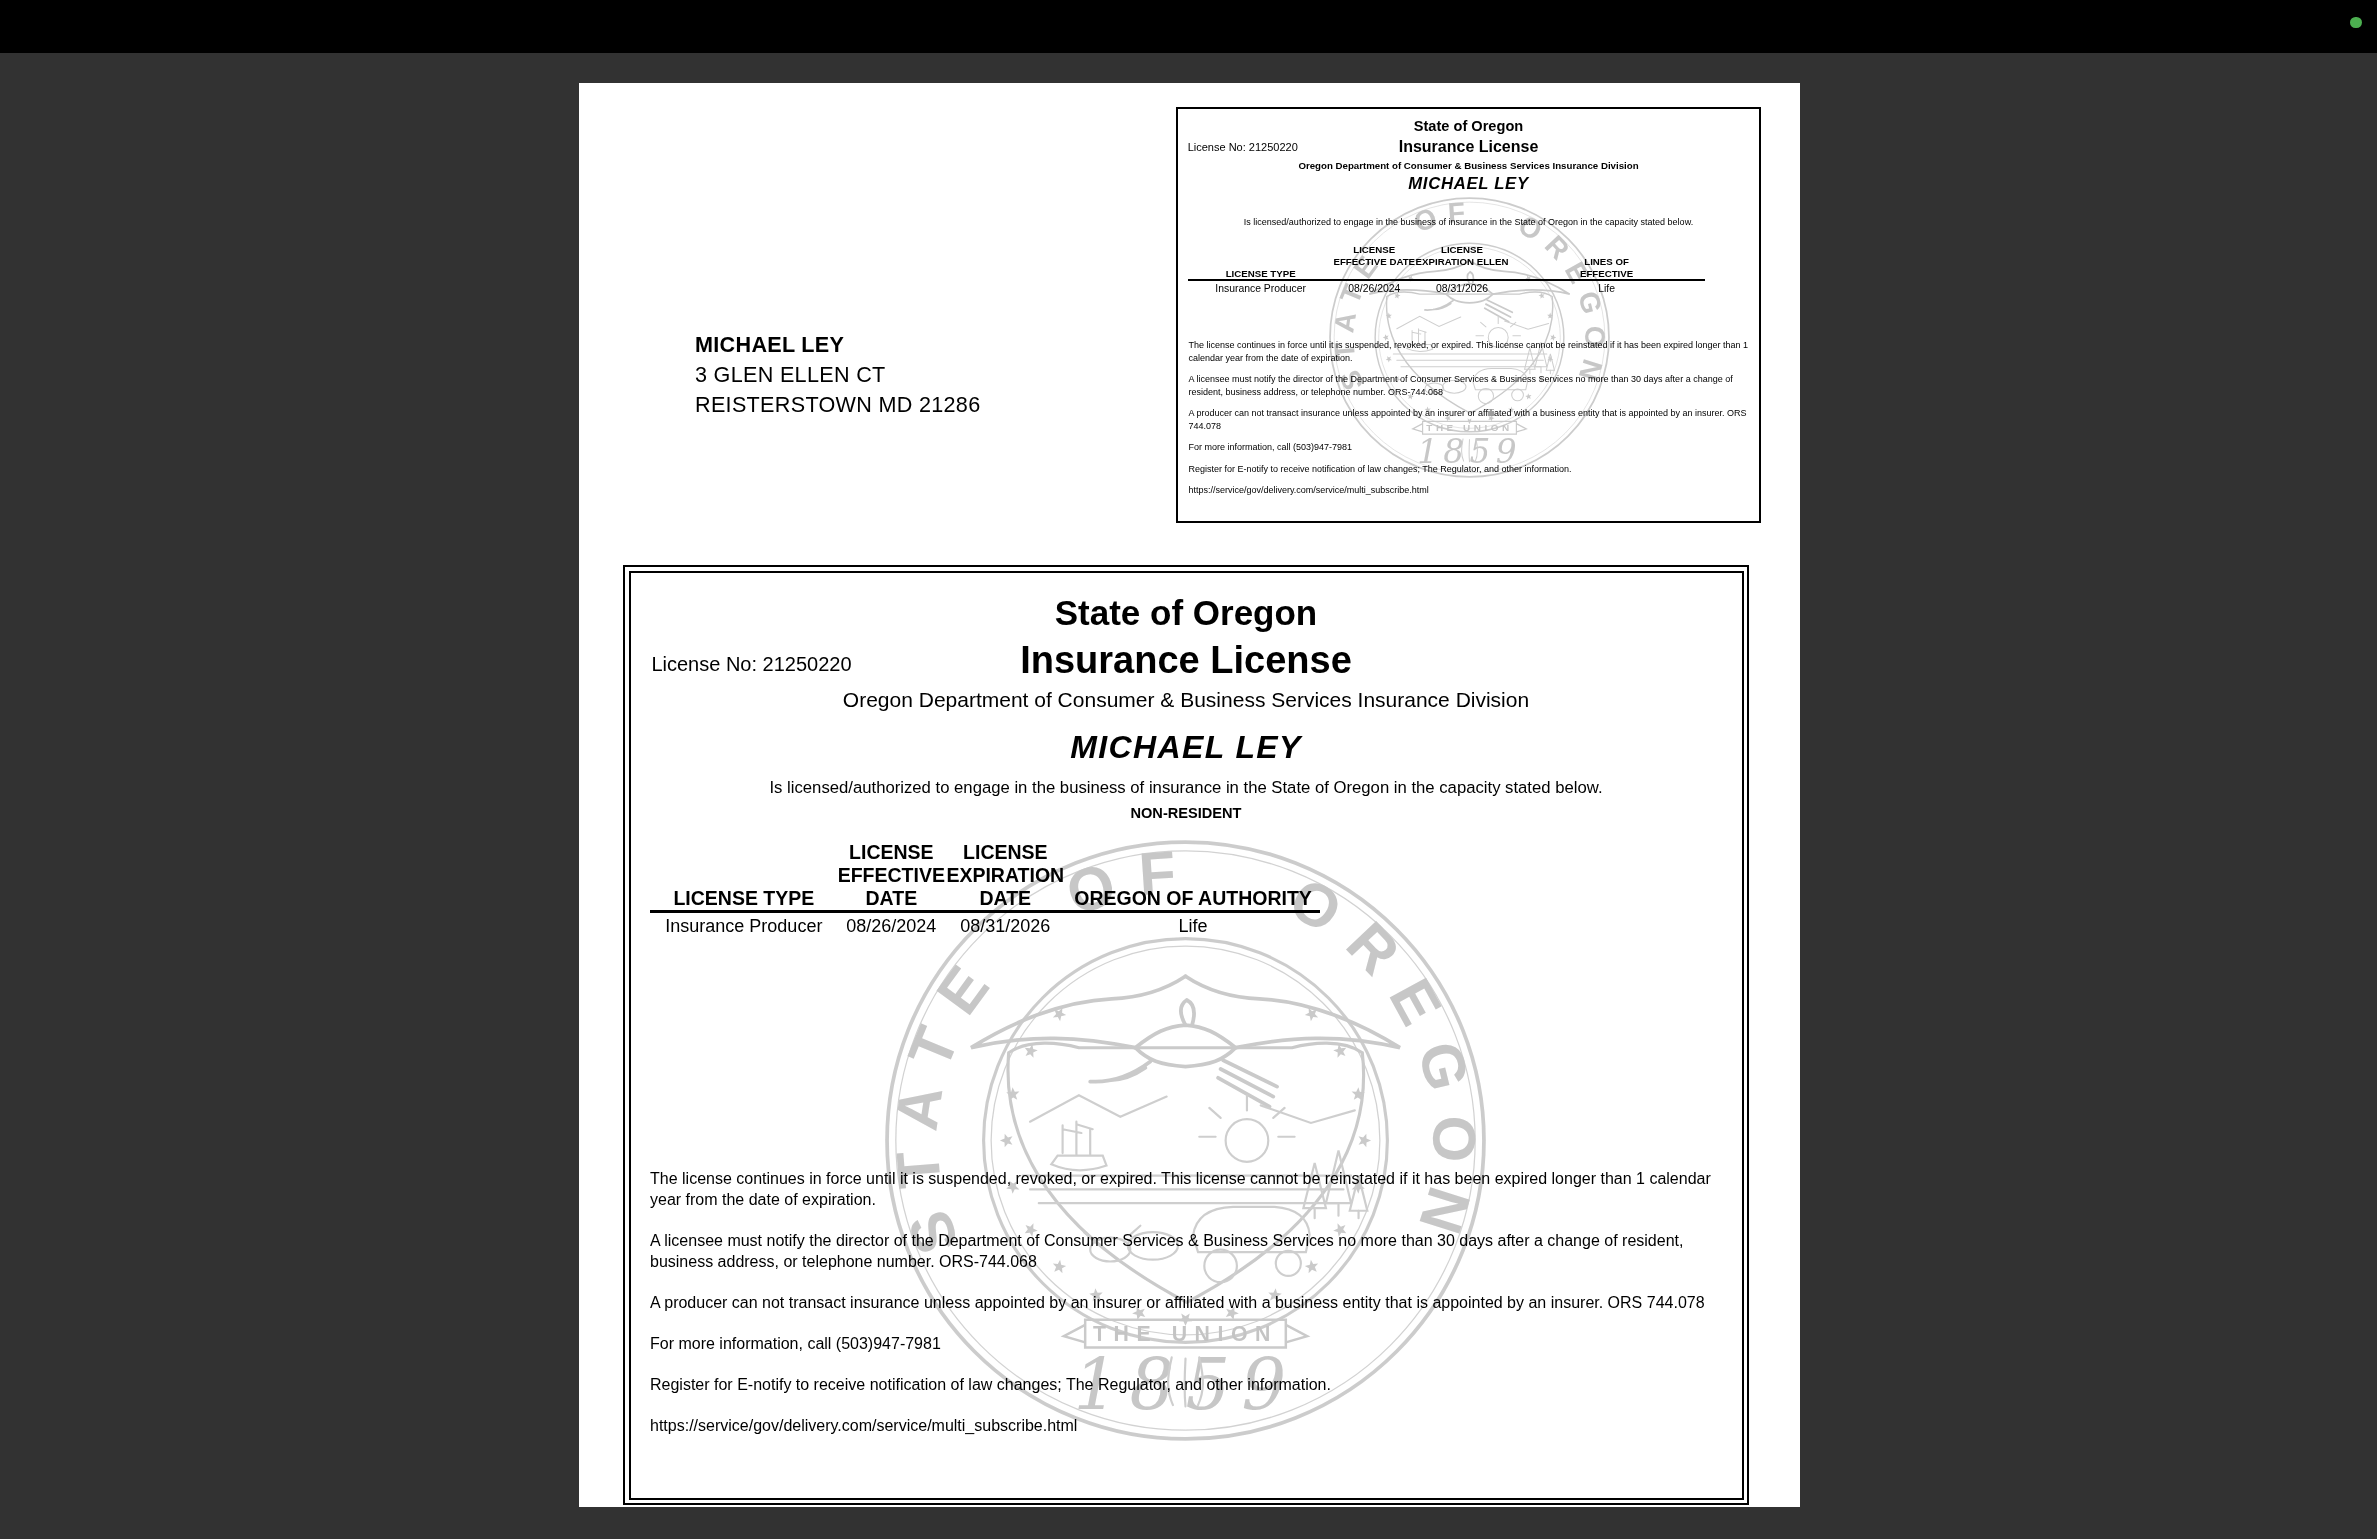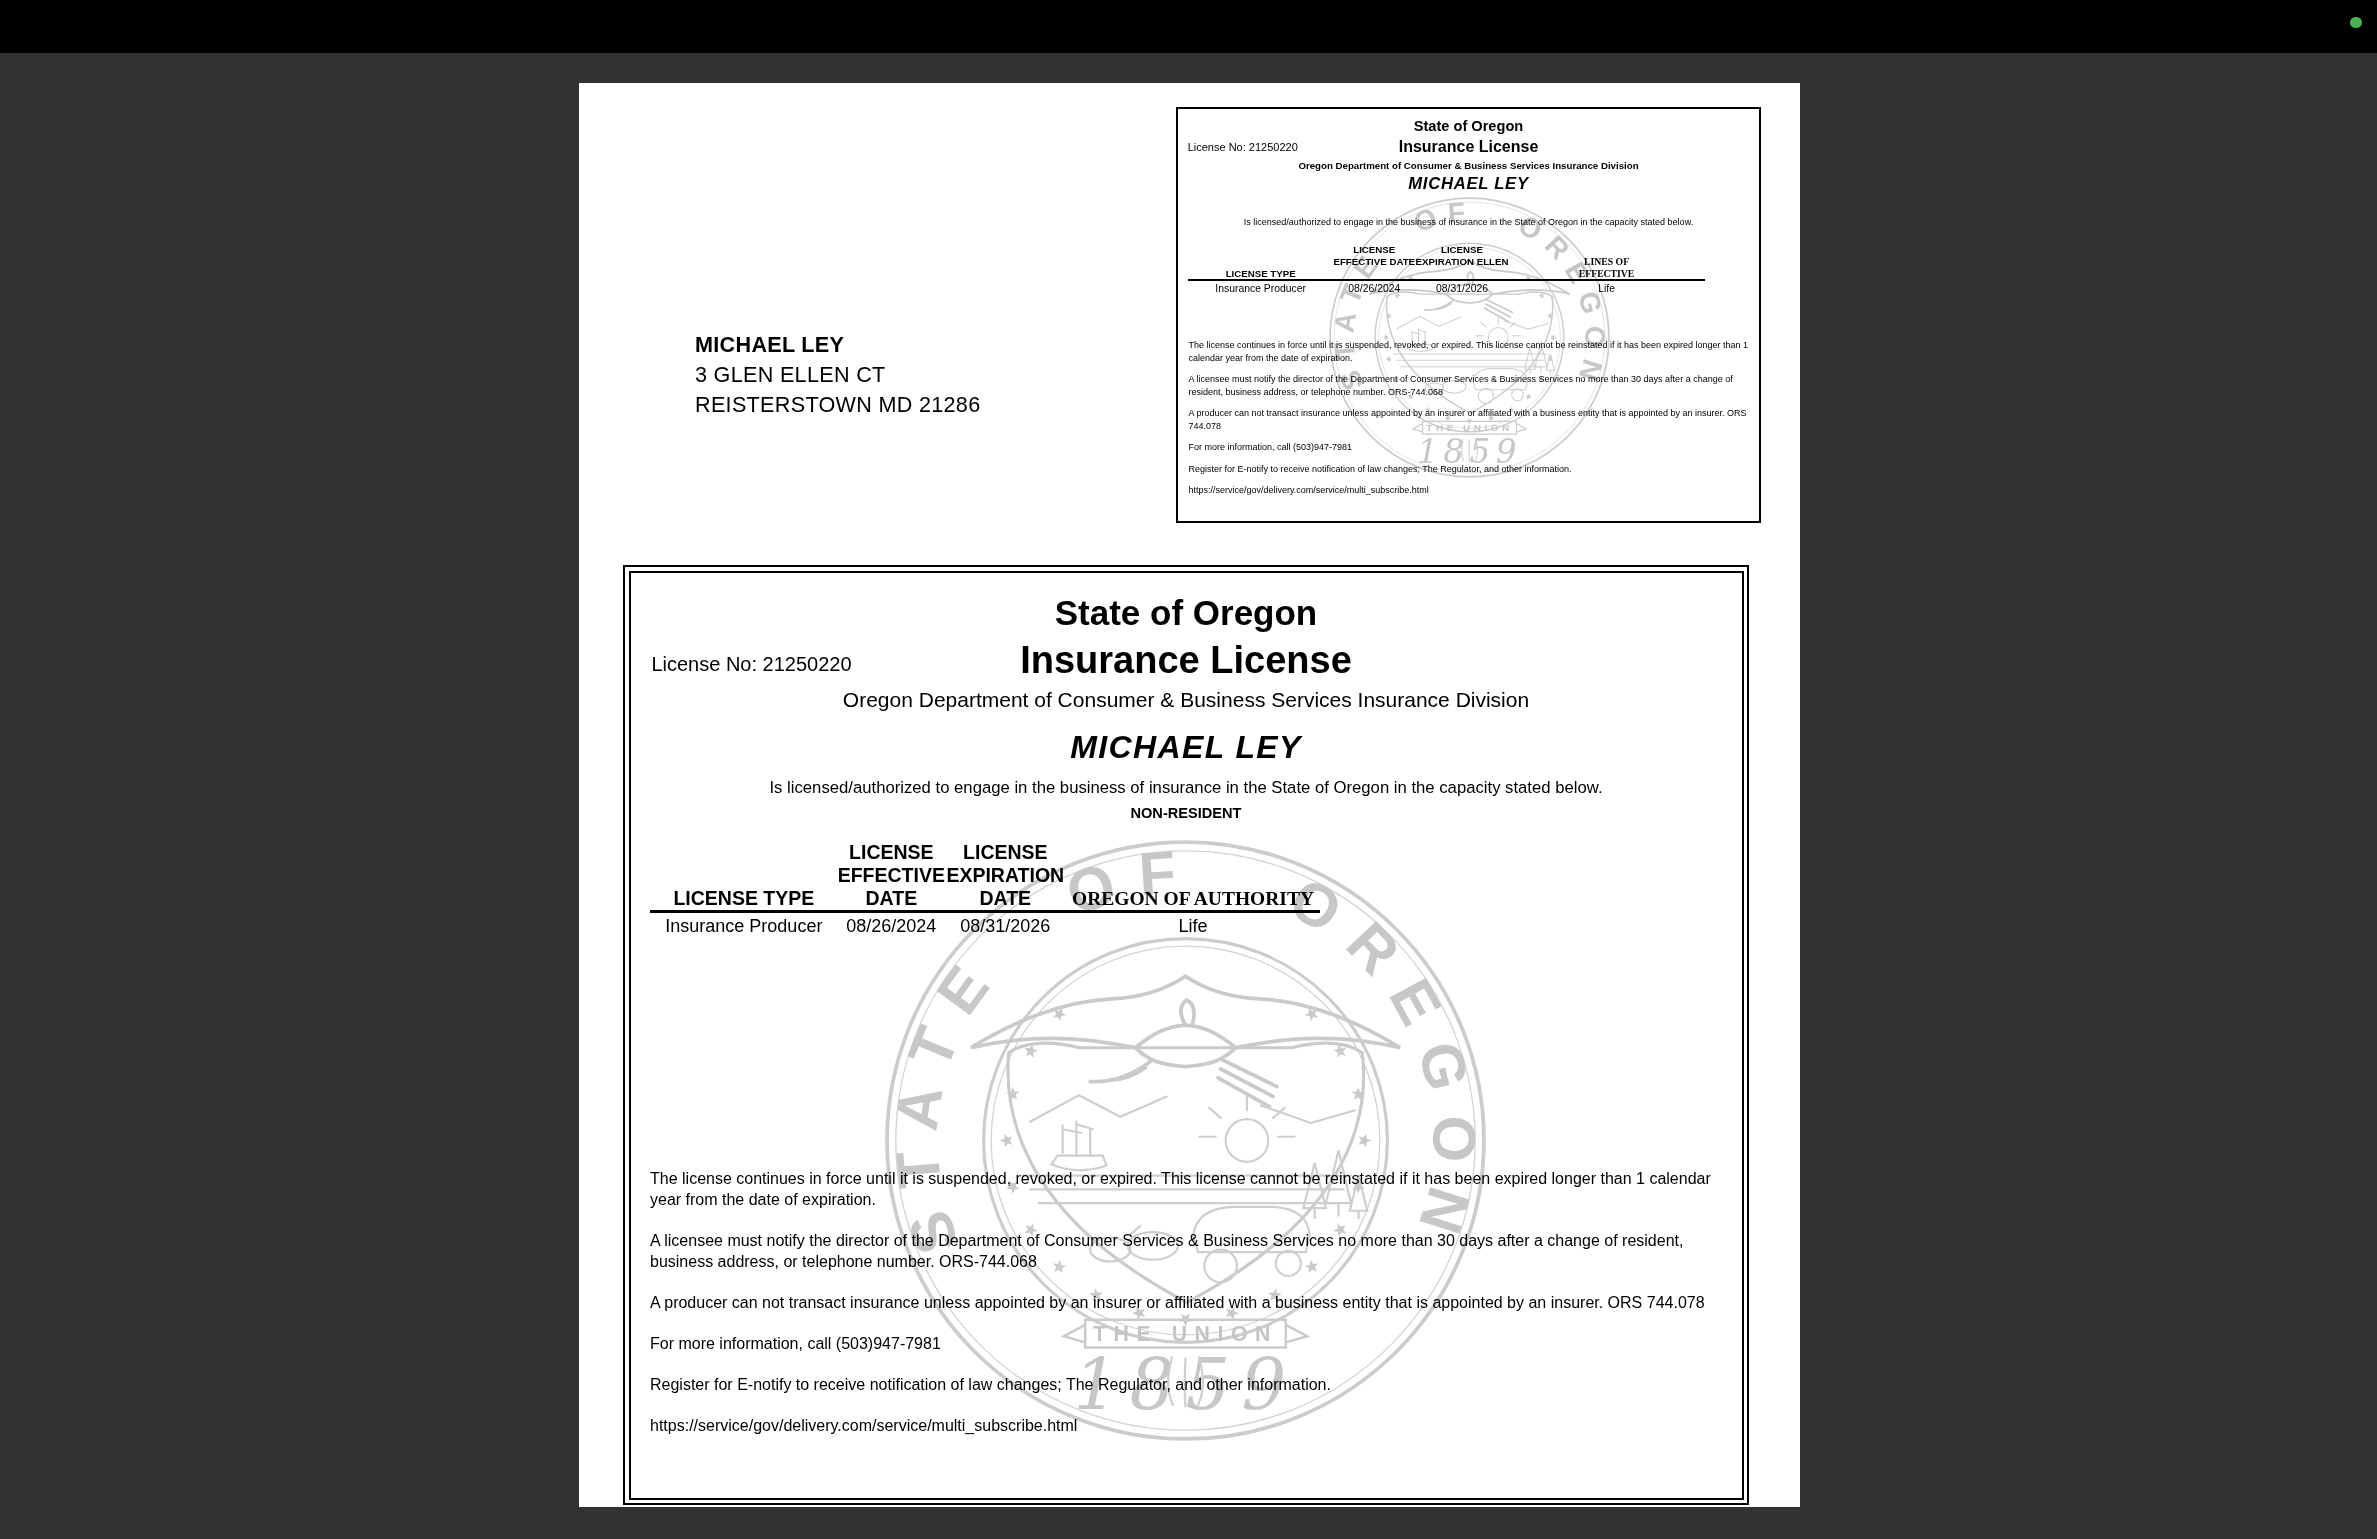--- a/index.html
+++ b/index.html
@@ -51,21 +51,21 @@
   .c-auth{top:211px;font-size:16.7px;}
   .c-nonres{top:238px;font-size:14.6px;font-weight:bold;}
   .c-table{position:absolute;left:25px;right:28.5px;top:274px;width:auto;
            border-collapse:collapse;table-layout:fixed;}
   .c-table td{text-align:center;vertical-align:bottom;padding:0;}
   .c-table .hrow td{font-size:19.5px;font-weight:bold;line-height:23px;border-bottom:3.5px solid #000;}
   .c-table .drow td{font-size:18px;line-height:22px;padding-top:2.1px;vertical-align:top;}
   .c-paras{position:absolute;left:25px;right:31px;top:601px;font-size:16px;line-height:21px;text-align:left;}
   .c-paras p{margin:0 0 20px 0;}
 
-  .col1{width:28%;} .col2{width:16%;} .col3{width:18%;} .col4{width:38%;font-family:Liberation Serif, serif;}
+  .col1{width:28%;} .col2{width:16%;} .col3{width:18%;} .col4{width:38%;}
   .hline{display:block;}
 
   
   .seal-svg{width:100%;height:100%;display:block;}
 </style>
 </head>
 <body style="background: rgb(50, 50, 50);">
 
 <svg width="0" height="0" style="position:absolute" aria-hidden="true">
   <defs>

